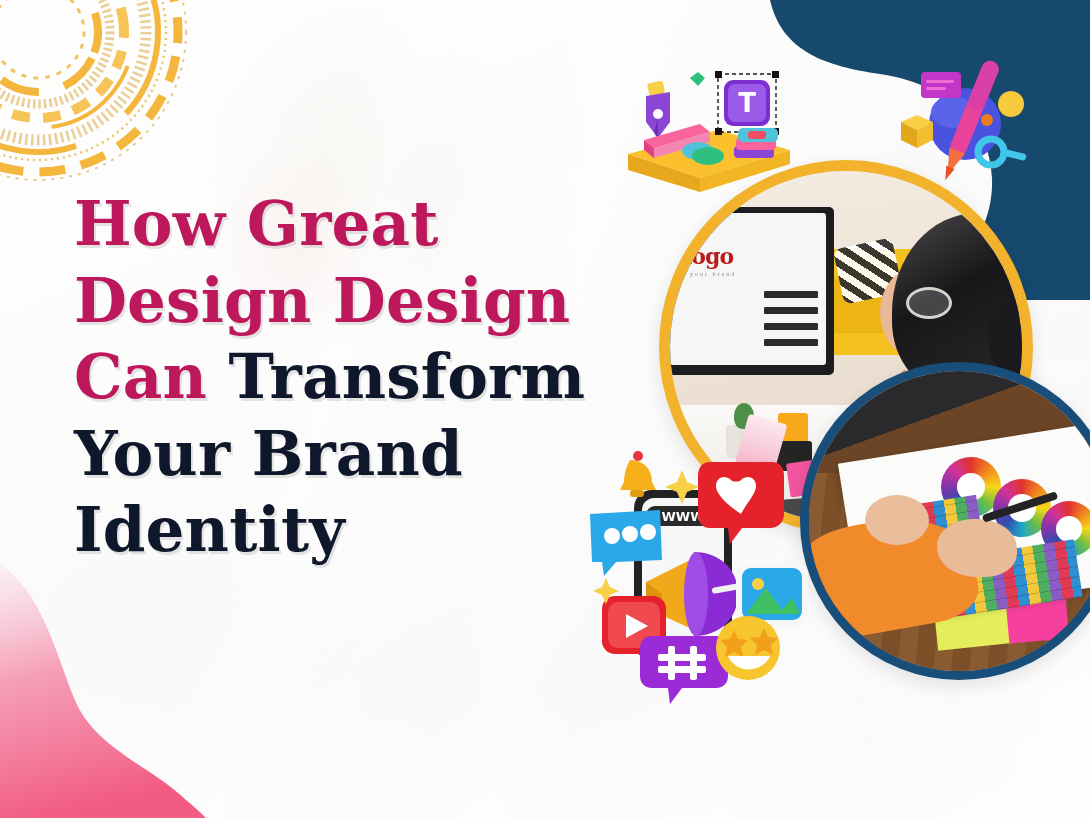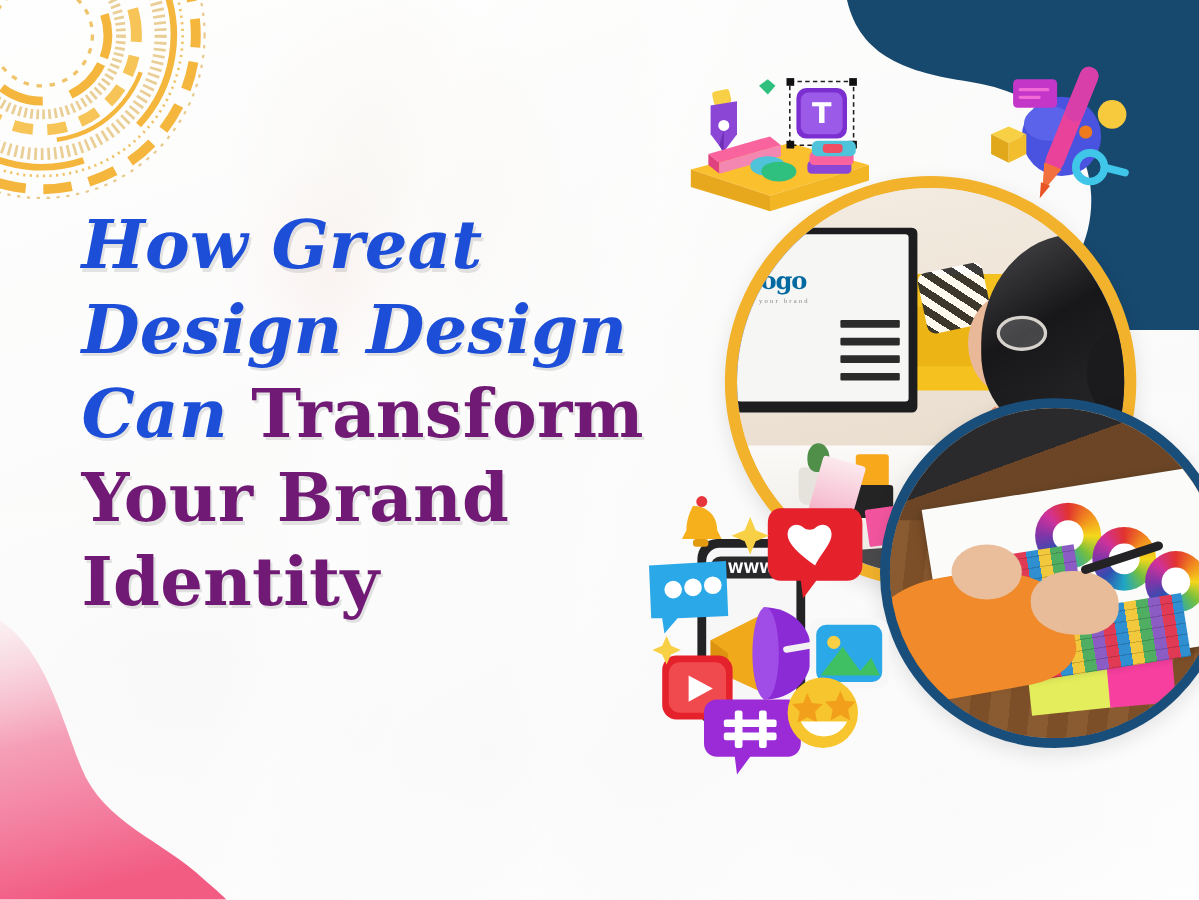--- a/index.html
+++ b/index.html
@@ -35,38 +35,38 @@
   .navy-blob{position:absolute;right:0;top:0;width:360px;height:300px;}
 
   
   .pink-wave{position:absolute;left:0;bottom:0;width:250px;height:260px;}
 
   
   .headline{position:absolute;left:74px;top:186px;width:610px;
     font-family:"DejaVu Serif","Liberation Serif",serif;
     font-weight:700;font-size:61px;line-height:1.255;letter-spacing:.2px;}
   .headline .ln{white-space:nowrap;}
-  .nv{color:#1d4ed8;text-shadow:2px 3px 0 rgba(0,0,0,.10);font-style:italic;}
-  .pk{color:#701a75;text-shadow:2px 3px 0 rgba(0,0,0,.10);}
+  .nv{color:#be185d;text-shadow:2px 3px 0 rgba(0,0,0,.10);}
+  .pk{color:#0f172a;text-shadow:2px 3px 0 rgba(0,0,0,.10);}
 
   
   .circ{position:absolute;border-radius:50%;overflow:hidden;}
   .circ-yellow{left:659px;top:160px;width:352px;height:352px;
     border:11px solid #F2B22B;background:#efe6dc;
     box-shadow:0 6px 18px rgba(0,0,0,.10);}
   .circ-navy{left:800px;top:362px;width:300px;height:300px;
     border:9px solid #1A4E7A;background:#c9b39a;
     box-shadow:0 6px 18px rgba(0,0,0,.10);}
   .ph{position:absolute;inset:0;}
 
   
   .sc-wall{position:absolute;inset:0;background:linear-gradient(170deg,#f4ece2,#ece0d2 55%,#e4d7c8);}
   .sc-monitor{position:absolute;left:-6px;top:36px;width:170px;height:168px;background:#1d1d1f;border-radius:5px;}
   .sc-screen{position:absolute;left:6px;top:6px;right:8px;bottom:10px;background:#f6f6f4;border-radius:3px;}
-  .sc-logo{position:absolute;left:14px;top:30px;font-family:"DejaVu Serif",serif;font-weight:700;font-size:22px;color:#0369a1;letter-spacing:-1px;text-align:center;}
+  .sc-logo{position:absolute;left:14px;top:30px;font-family:"DejaVu Serif",serif;font-weight:700;font-size:22px;color:#b91c1c;letter-spacing:-1px;text-align:center;}
   .sc-logosub{position:absolute;left:20px;top:58px;font-size:6px;color:#8a8a8a;letter-spacing:2px;}
   .sc-bar{position:absolute;right:8px;height:7px;background:#2b2b2b;border-radius:1px;}
   .sc-sofa{position:absolute;left:128px;top:78px;width:186px;height:106px;background:#F5C11F;border-radius:14px 14px 6px 6px;}
   .sc-sofa:before{content:"";position:absolute;left:12px;top:30px;right:12px;height:54px;background:#ecb415;border-radius:10px;}
   .sc-pillow{position:absolute;left:168px;top:72px;width:60px;height:56px;border-radius:8px;transform:rotate(-12deg);
     background:repeating-linear-gradient(45deg,#2c2c2c 0 7px,#ffffff 7px 14px);opacity:.92;}
   .sc-desk{position:absolute;left:-20px;bottom:0;right:-20px;height:118px;background:linear-gradient(180deg,#fbfaf8,#ebe7e1);}
   .sc-pen{position:absolute;left:108px;bottom:76px;width:30px;height:34px;background:#F7A81B;border-radius:3px;}
   .sc-penbase{position:absolute;left:104px;bottom:52px;width:38px;height:30px;background:#242424;border-radius:3px;}
   .sc-plant{position:absolute;left:56px;bottom:64px;width:36px;height:34px;background:#e6e2dc;border-radius:4px 4px 8px 8px;}

